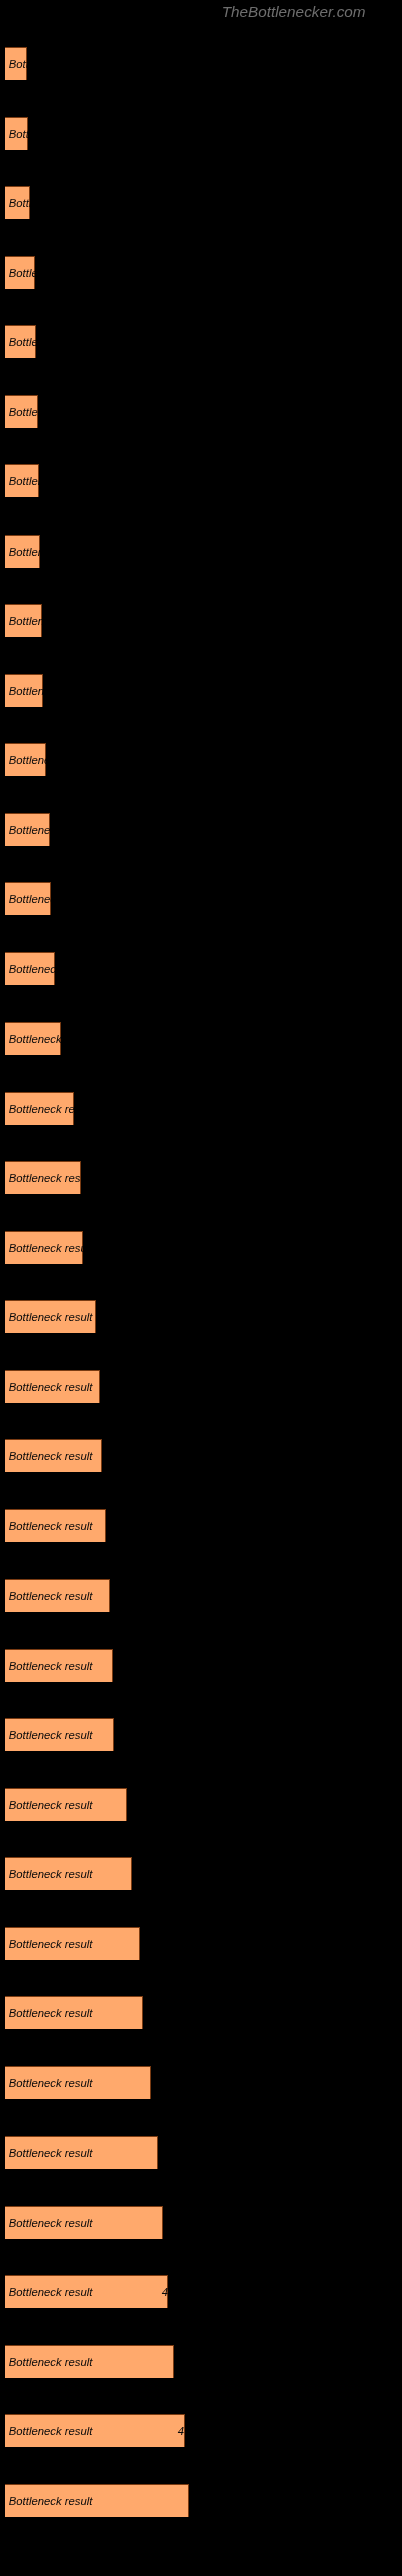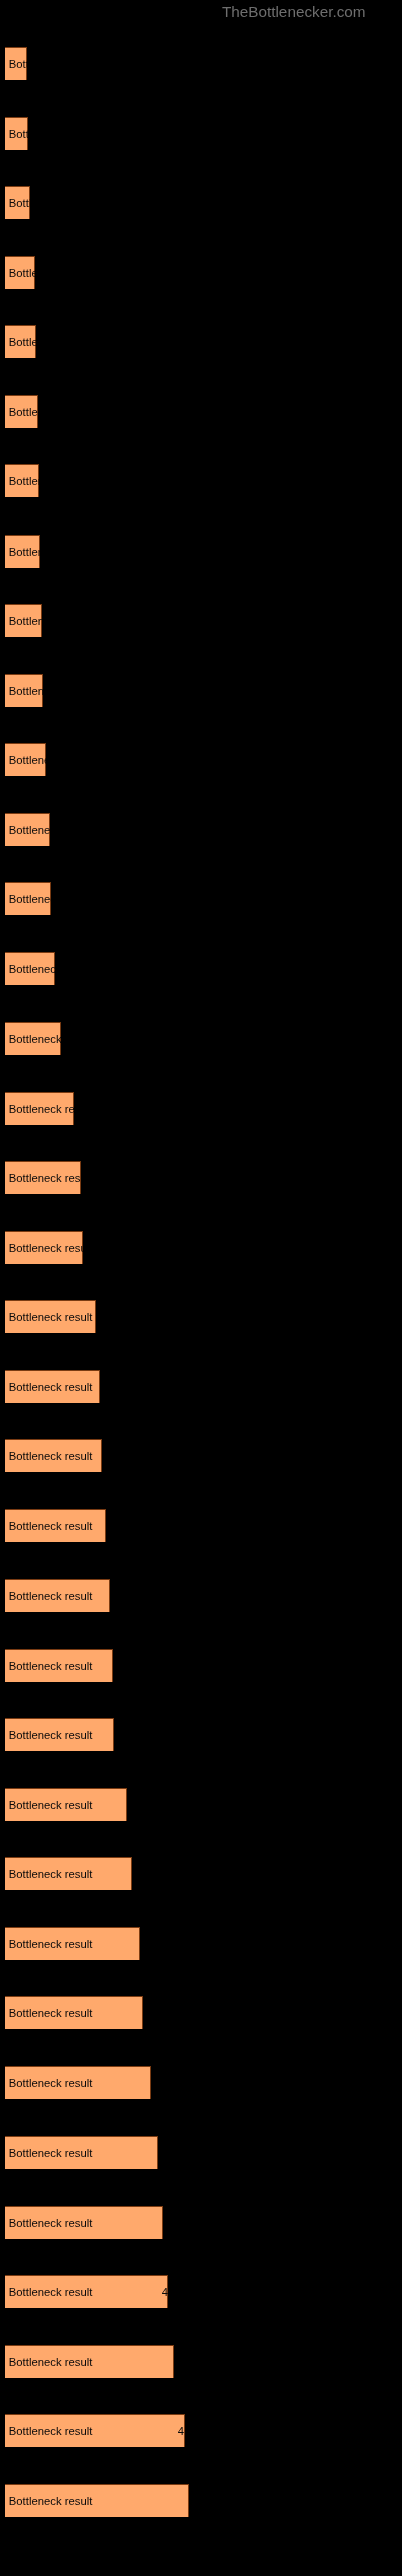--- a/index.html
+++ b/index.html
@@ -13,20 +13,21 @@
     height: 2576px;
     position: relative;
     overflow: hidden;
     font-family: "Liberation Sans", sans-serif;
   }
   #chart-root {
     position: relative;
     width: 372px;
     height: 2576px;
     background: #000000;
+    font-style: italic;
   }
   .site-title {
     position: absolute;
     right: 6.4px;
     top: 1.6px;
     font-family: "Liberation Sans", sans-serif;
     font-size: 15.3px;
     color: #6e6e6e;
     letter-spacing: 0px;
     white-space: nowrap;

